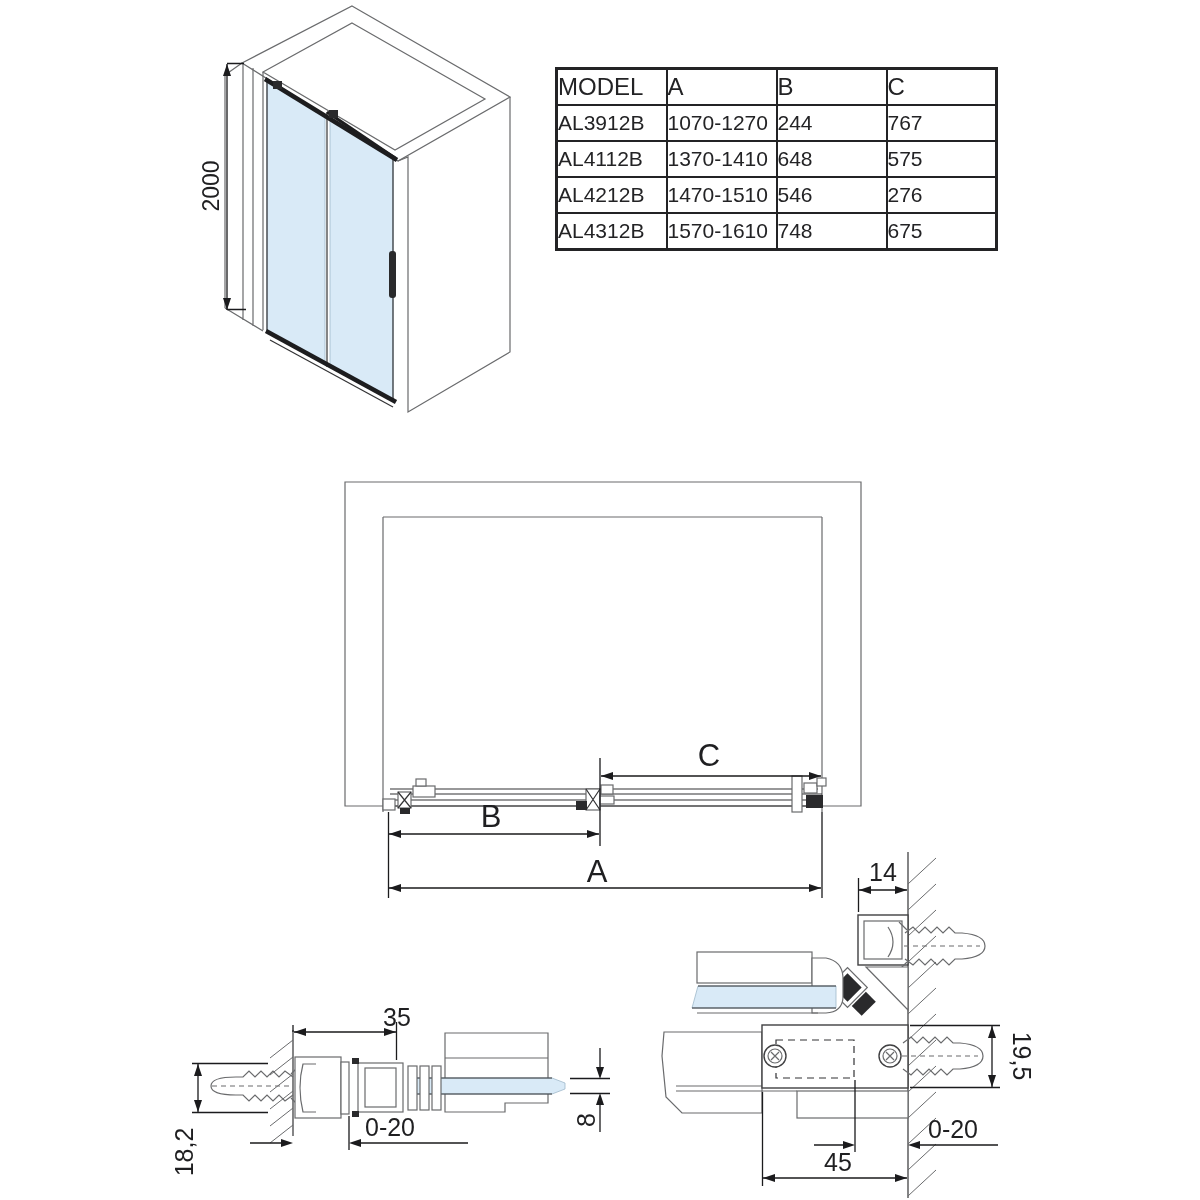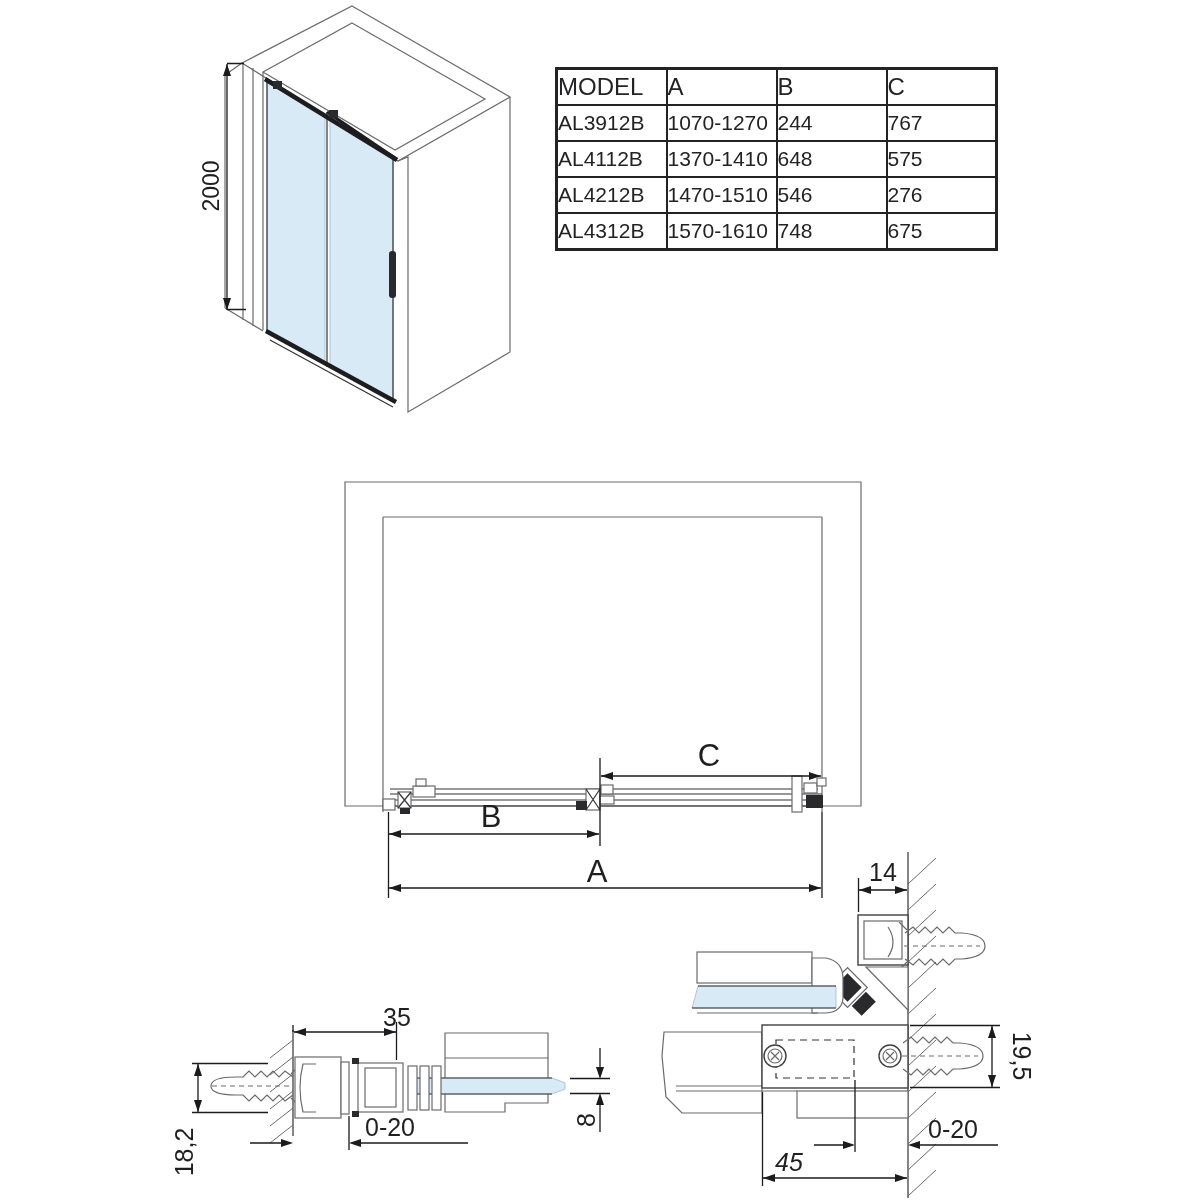--- a/index.html
+++ b/index.html
@@ -294,13 +294,13 @@
 <span class="dim-label big" style="left:597px;top:872px;">A</span>
 
 <span class="dim-label" style="left:349px;top:1017px;margin-left:48px;">35</span>
 <span class="dim-label" style="left:390px;top:1127px;">0-20</span>
 <span class="dim-label rot-ccw" style="left:184px;top:1152px;">18,2</span>
 <span class="dim-label rot-ccw" style="left:586px;top:1120px;">8</span>
 
 <span class="dim-label" style="left:883px;top:872px;">14</span>
 <span class="dim-label rot-cw" style="left:1021px;top:1056px;">19,5</span>
 <span class="dim-label" style="left:953px;top:1129px;">0-20</span>
-<span class="dim-label" style="left:789px;top:1162px;font-style:italic;">45</span>
+<span class="dim-label" style="left:838px;top:1162px;">45</span>
 
 </body></html>

